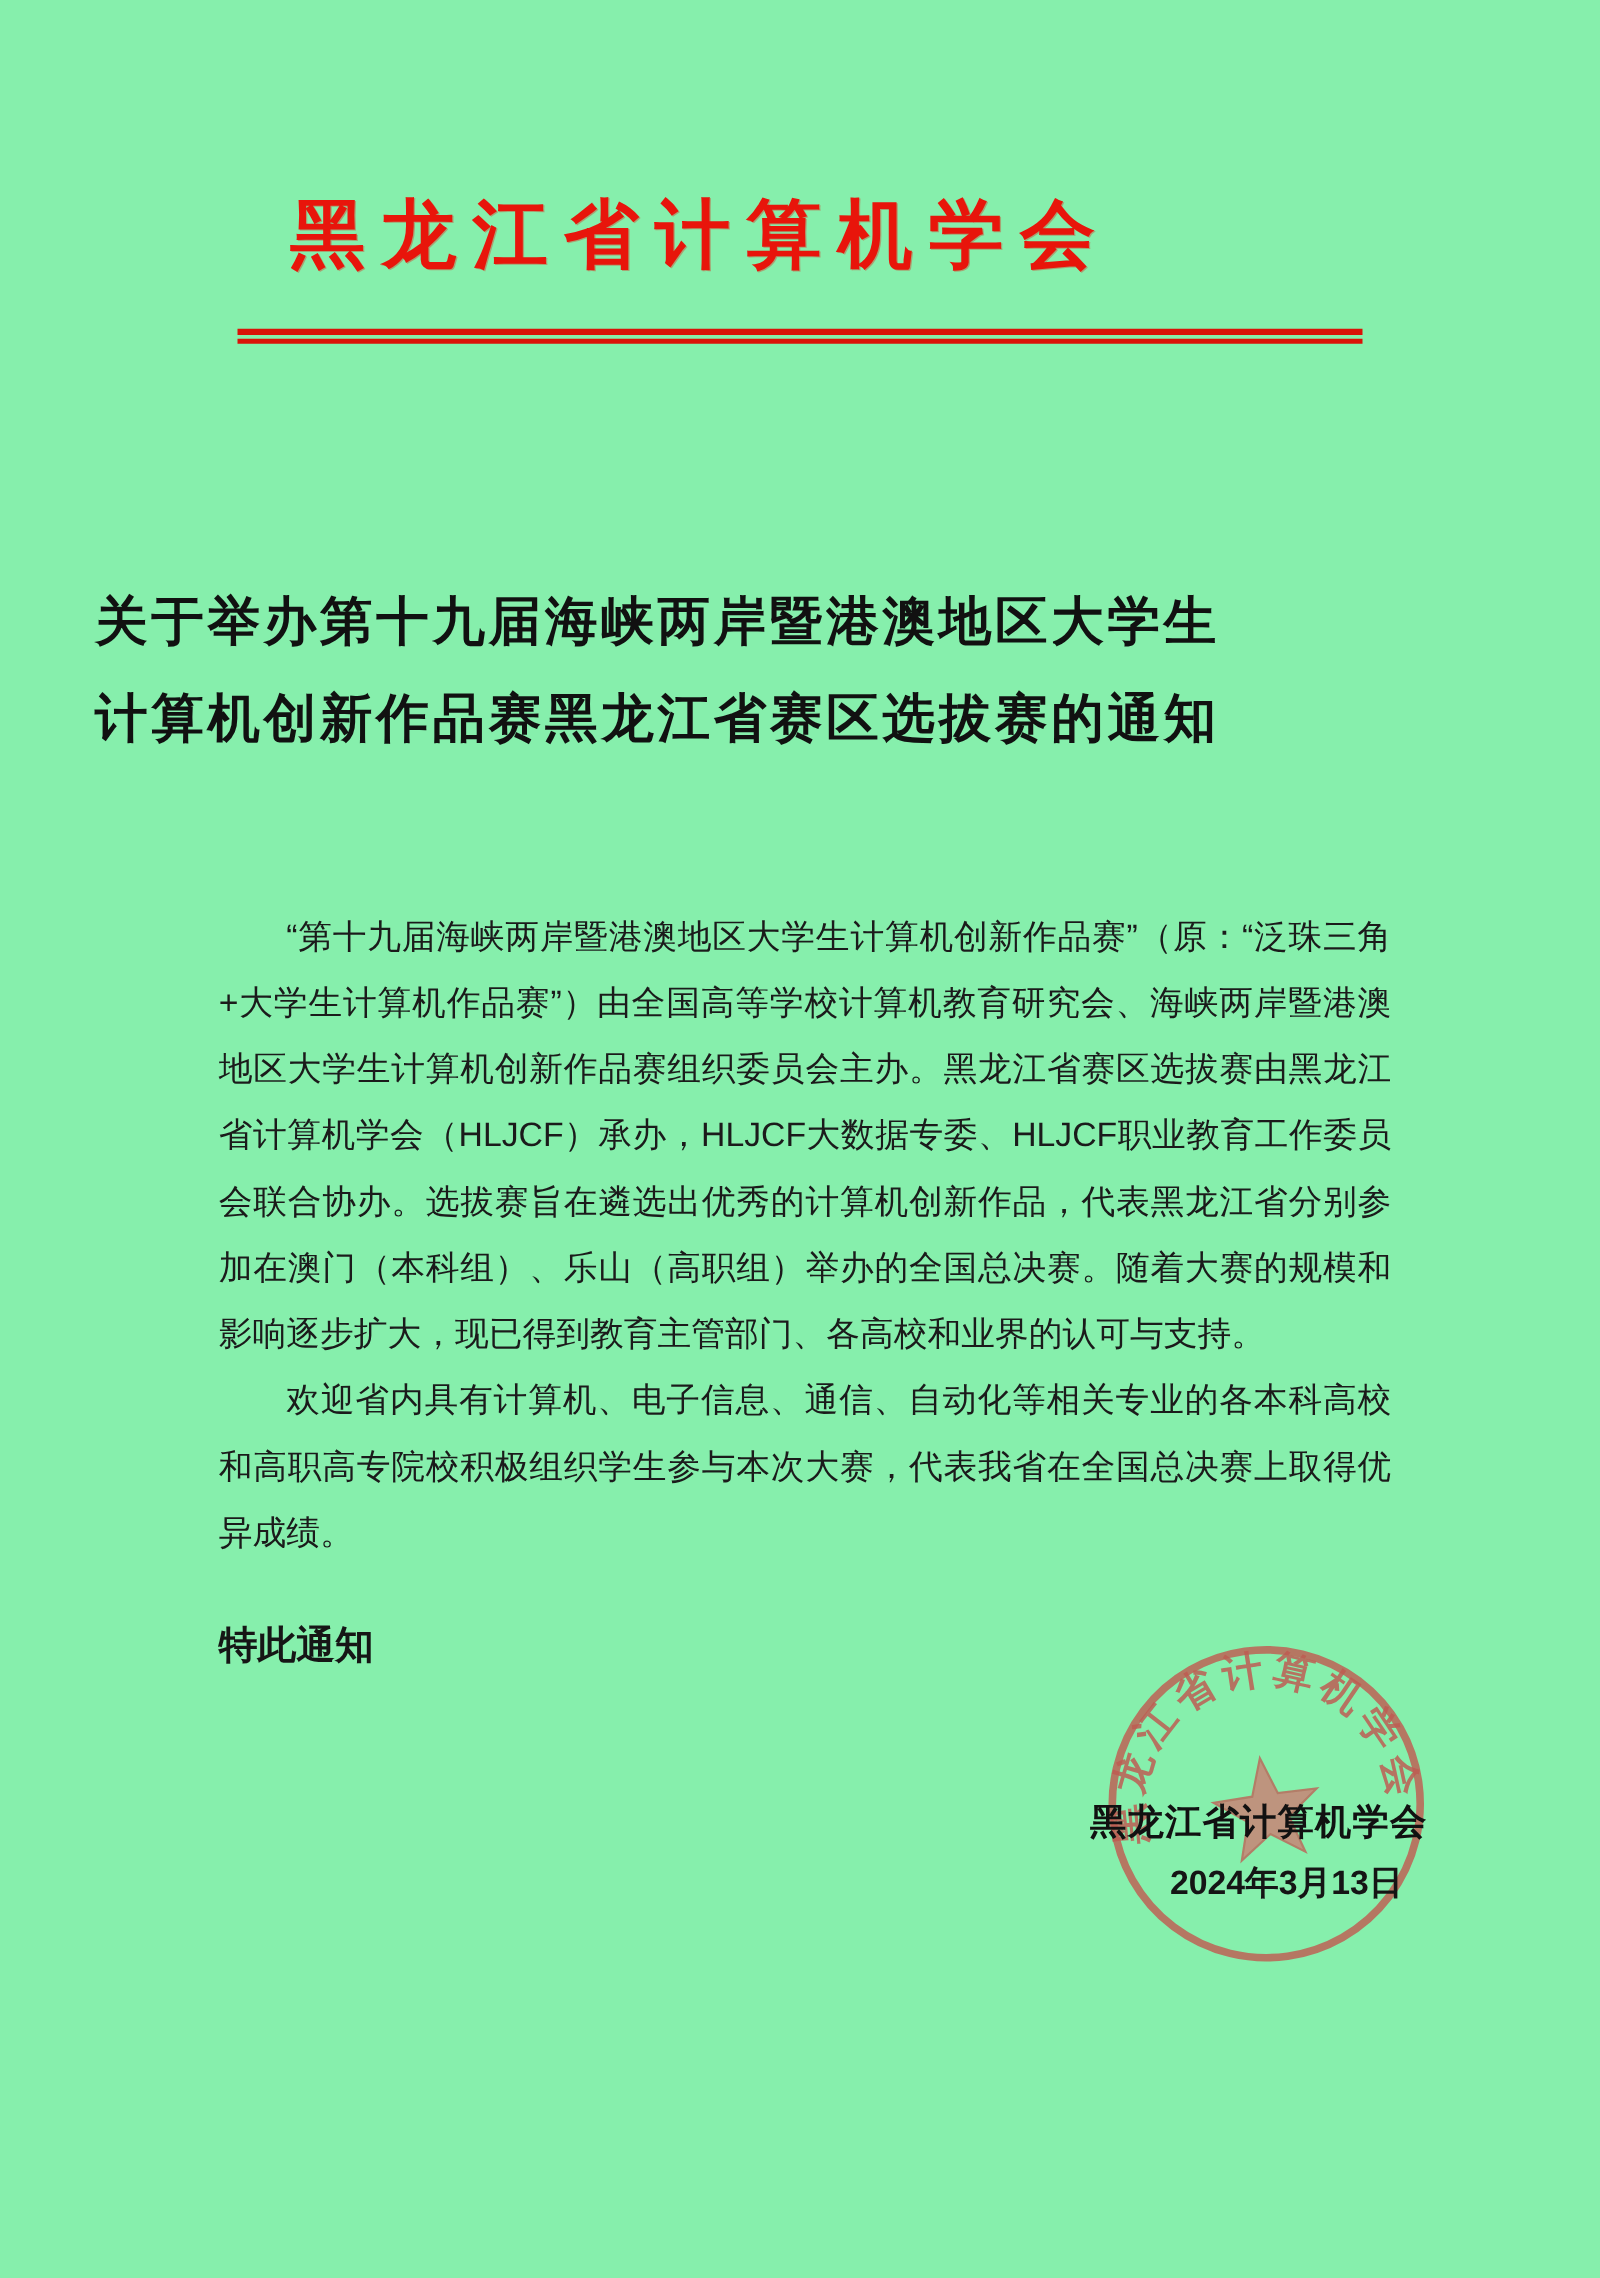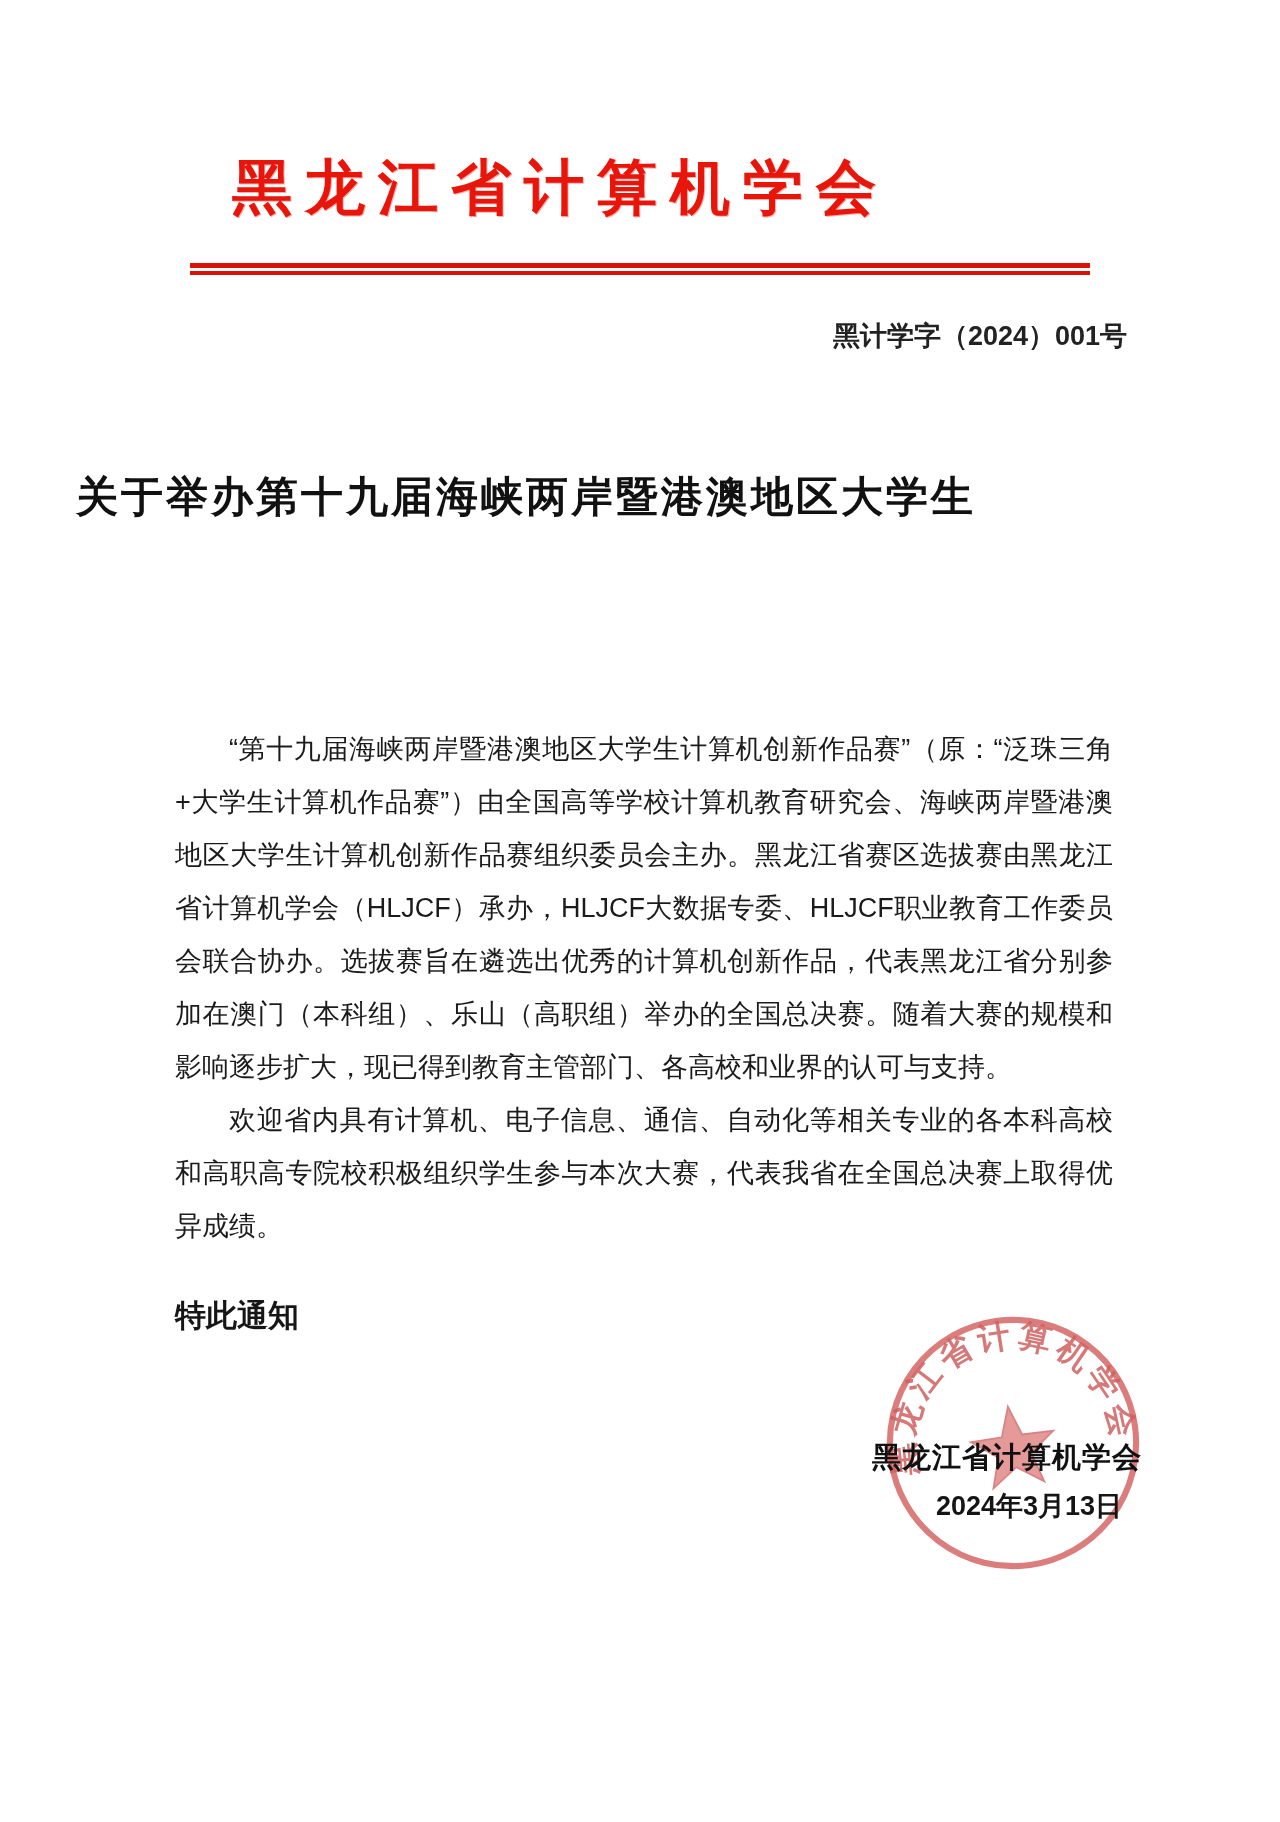--- a/index.html
+++ b/index.html
@@ -1,20 +1,20 @@
 <!DOCTYPE html>
 <html><head>
 <meta charset="utf-8">
 <style>
   html,body{margin:0;padding:0;background:#ececec;}
   .page{
     position:relative;
     width:1280px;height:1822px;
     margin:0 auto;
-    background:#ffffff;
+    background:#86efac;
     overflow:hidden;
     font-family:"Liberation Sans", sans-serif;
     color:#1d1d1d;
   }
   .org-title{
     position:absolute;left:232px;top:148px;
     font-size:60px;font-weight:bold;
     letter-spacing:13px;
     color:#e8150b;
     white-space:nowrap;
@@ -79,24 +79,24 @@
 <div class="page">
 
   <div class="org-title">黑龙江省计算机学会</div>
 
   <div class="red-rule">
     <div class="rule-thick"></div>
     <div class="rule-gap"></div>
     <div class="rule-thin"></div>
   </div>
 
-  <div class="doc-number">黑计学字（2024）001号</div>
 
   <div class="doc-title">
     <div class="t-line">关于举办第十九届海峡两岸暨港澳地区大学生</div>
+    <div class="t-line">计算机创新作品赛黑龙江省赛区选拔赛的通知</div>
   </div>
 
 
   <div class="body-text">
     <p>“第十九届海峡两岸暨港澳地区大学生计算机创新作品赛”（原：“泛珠三角+大学生计算机作品赛”）由全国高等学校计算机教育研究会、海峡两岸暨港澳地区大学生计算机创新作品赛组织委员会主办。黑龙江省赛区选拔赛由黑龙江省计算机学会（HLJCF）承办，HLJCF大数据专委、HLJCF职业教育工作委员会联合协办。选拔赛旨在遴选出优秀的计算机创新作品，代表黑龙江省分别参加在澳门（本科组）、乐山（高职组）举办的全国总决赛。随着大赛的规模和影响逐步扩大，现已得到教育主管部门、各高校和业界的认可与支持。</p>
     <p>欢迎省内具有计算机、电子信息、通信、自动化等相关专业的各本科高校和高职高专院校积极组织学生参与本次大赛，代表我省在全国总决赛上取得优异成绩。</p>
   </div>
 
   <div class="closing">特此通知</div>
 

